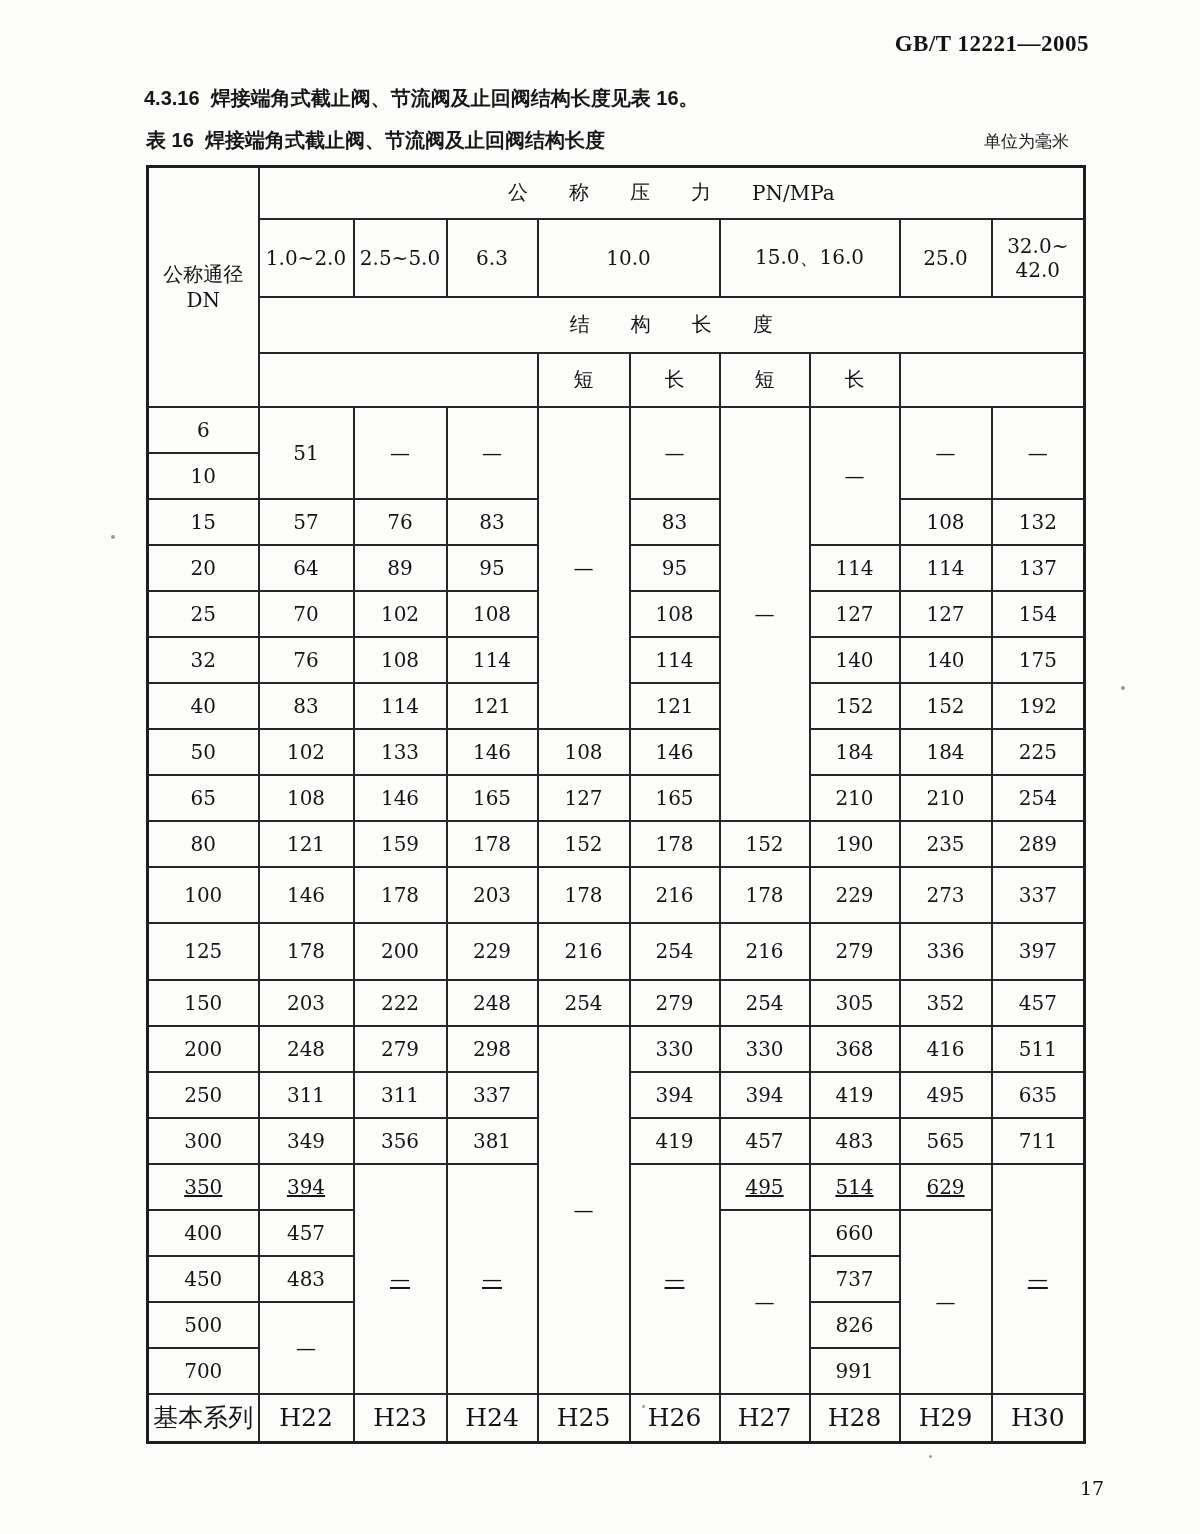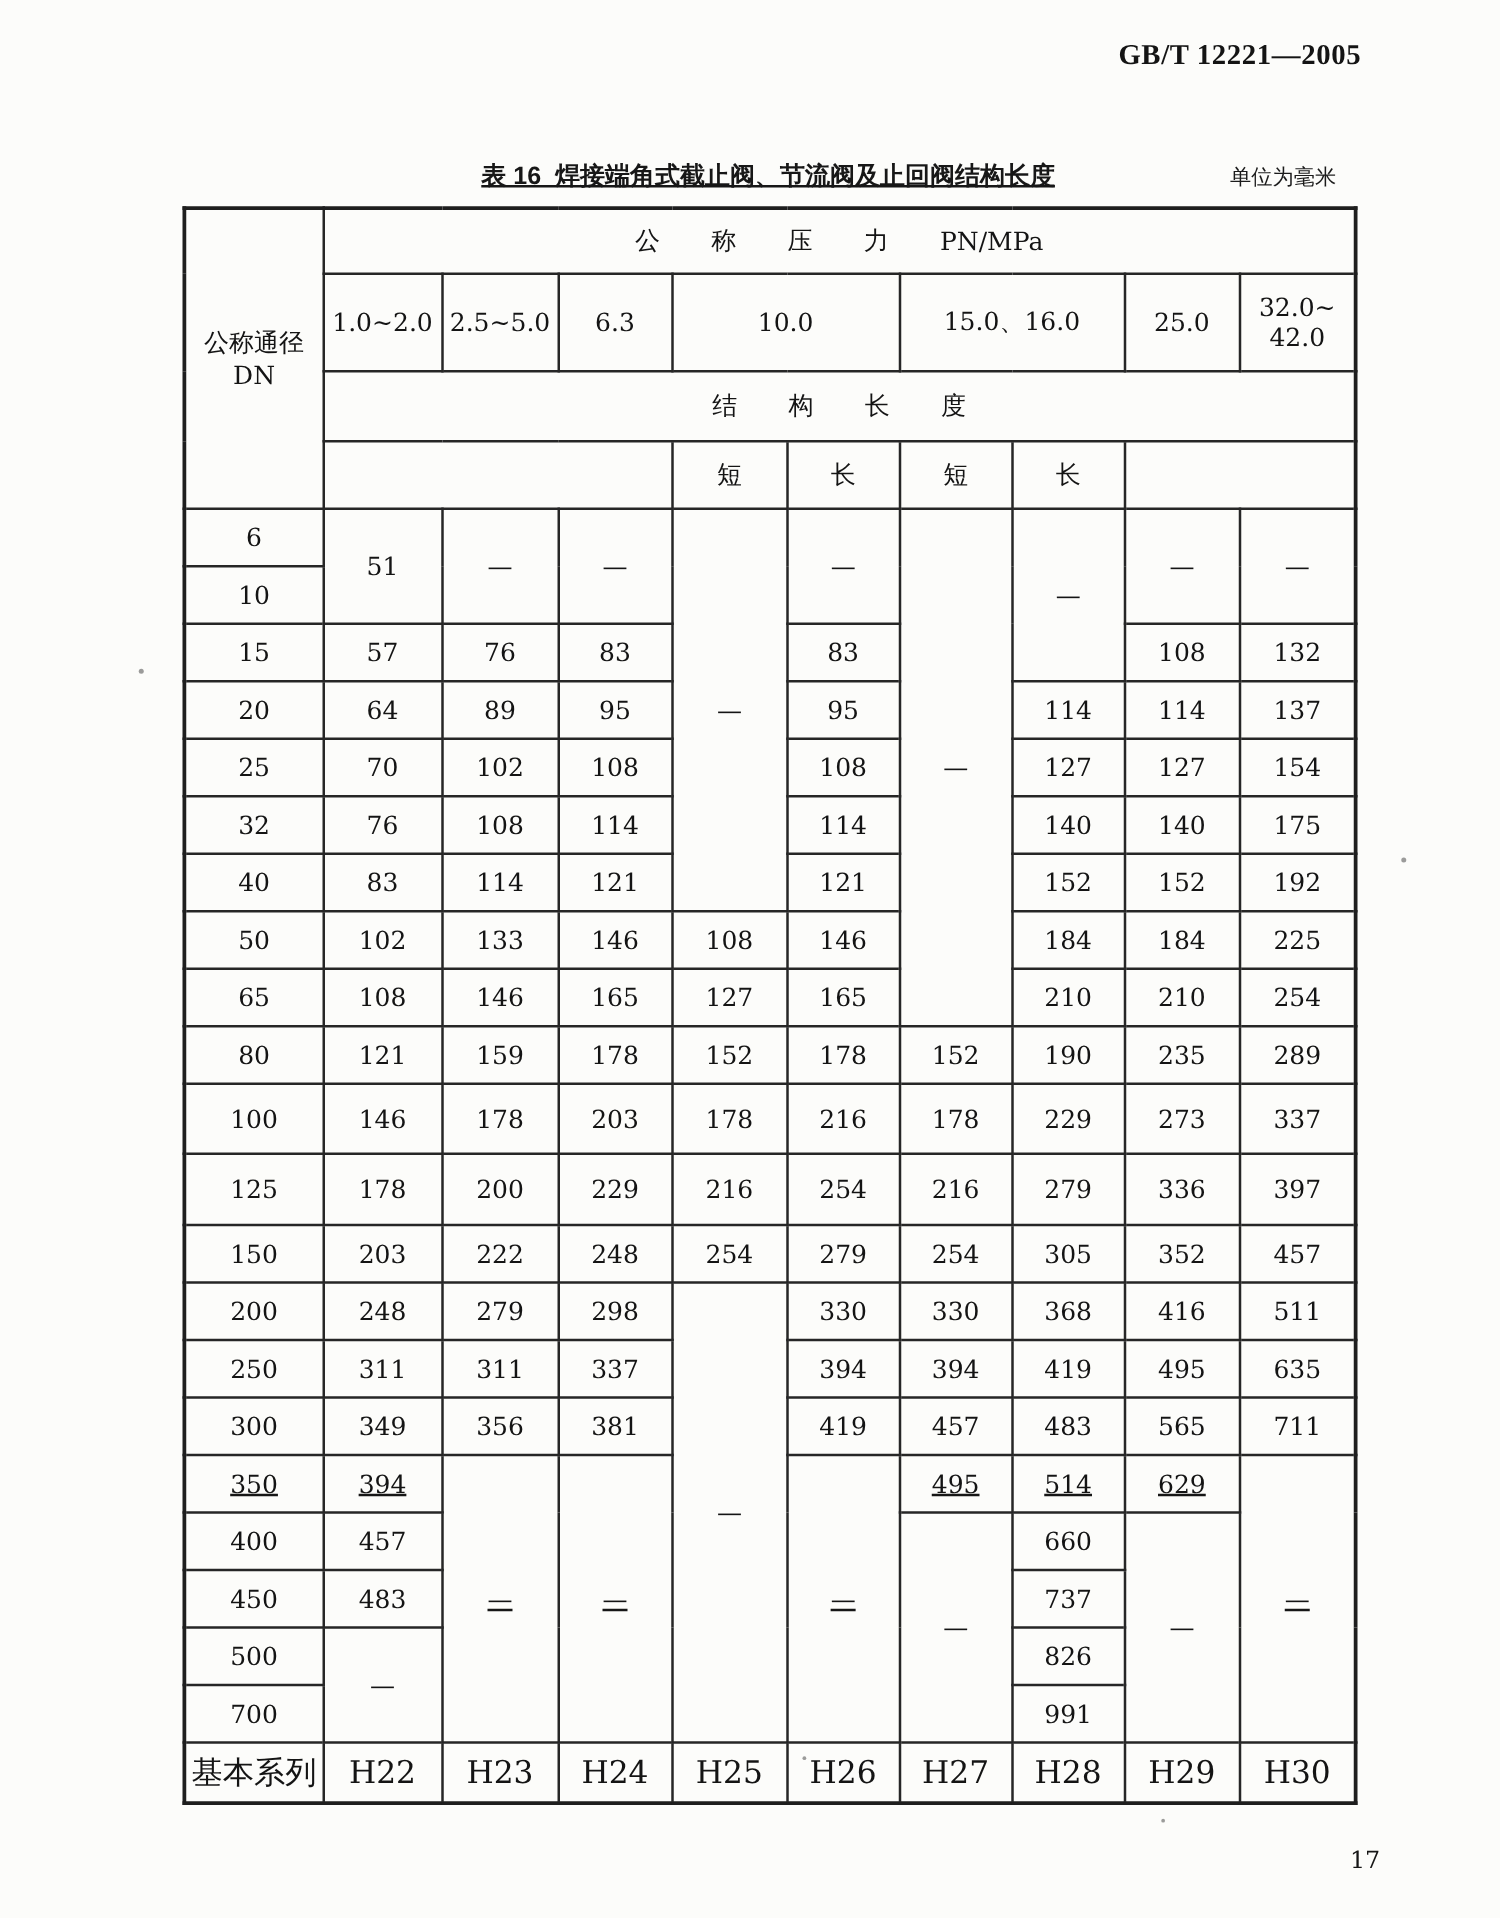--- a/index.html
+++ b/index.html
@@ -35,25 +35,24 @@
   .title-row {
     position: absolute;
     left: 146px;
     top: 127px;
     width: 937px;
     height: 28px;
   }
   .table-title {
     position: absolute;
     left: 0; width: 100%;
-    text-align: center;
+    text-align: left;
     font: 700 20px "Liberation Sans", sans-serif;
     white-space: pre;
     color: #171717;
-    text-decoration: underline;
   }
   .unit-note {
     position: absolute;
     right: 14px;
     top: 3px;
     font: 17px "DejaVu Serif", serif;
     color: #1b1b1b;
   }
   table.main {
     position: absolute;
@@ -102,20 +101,21 @@
     opacity: .55;
   }
 </style>
 </head>
 <body>
 
 <div class="page">
 
   <div class="doc-number">GB/T 12221—2005</div>
 
+  <div class="section-text">4.3.16  焊接端角式截止阀、节流阀及止回阀结构长度见表 16。</div>
 
   <div class="title-row">
     <div class="table-title">表 16  焊接端角式截止阀、节流阀及止回阀结构长度</div>
     <div class="unit-note">单位为毫米</div>
   </div>
 
   <table class="main">
     <colgroup>
       <col style="width:111px">
         <col style="width:95px">

